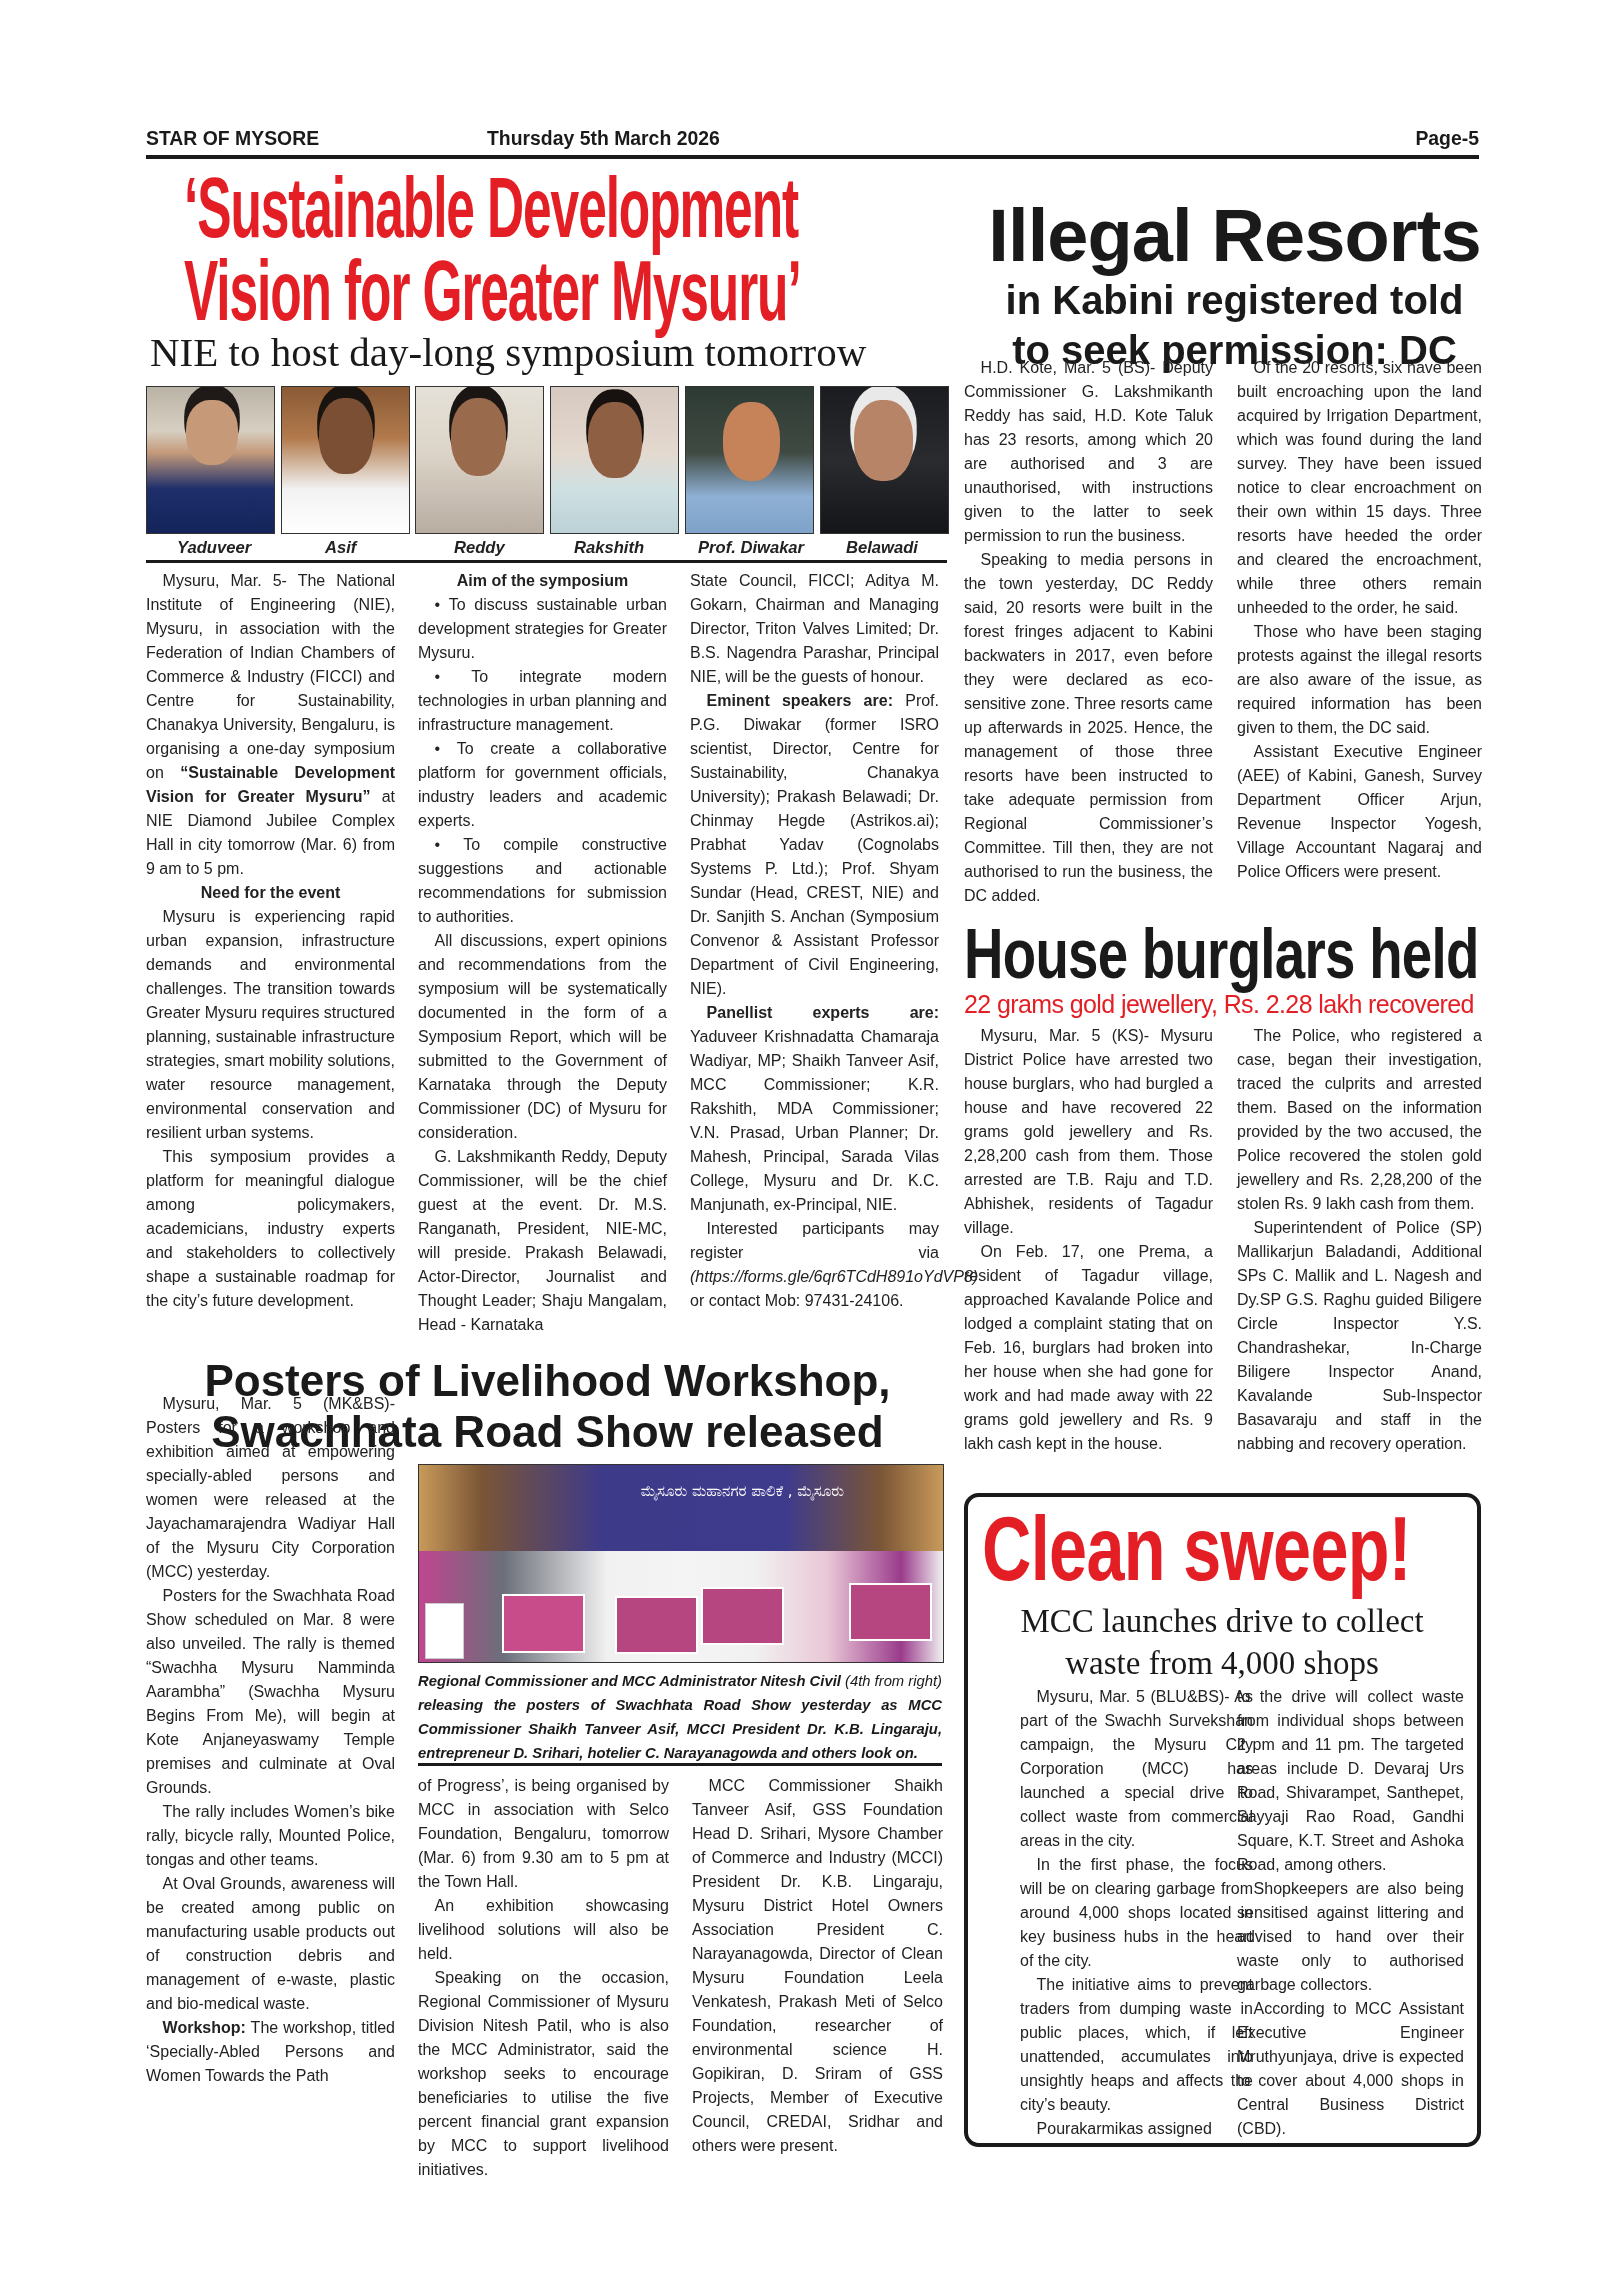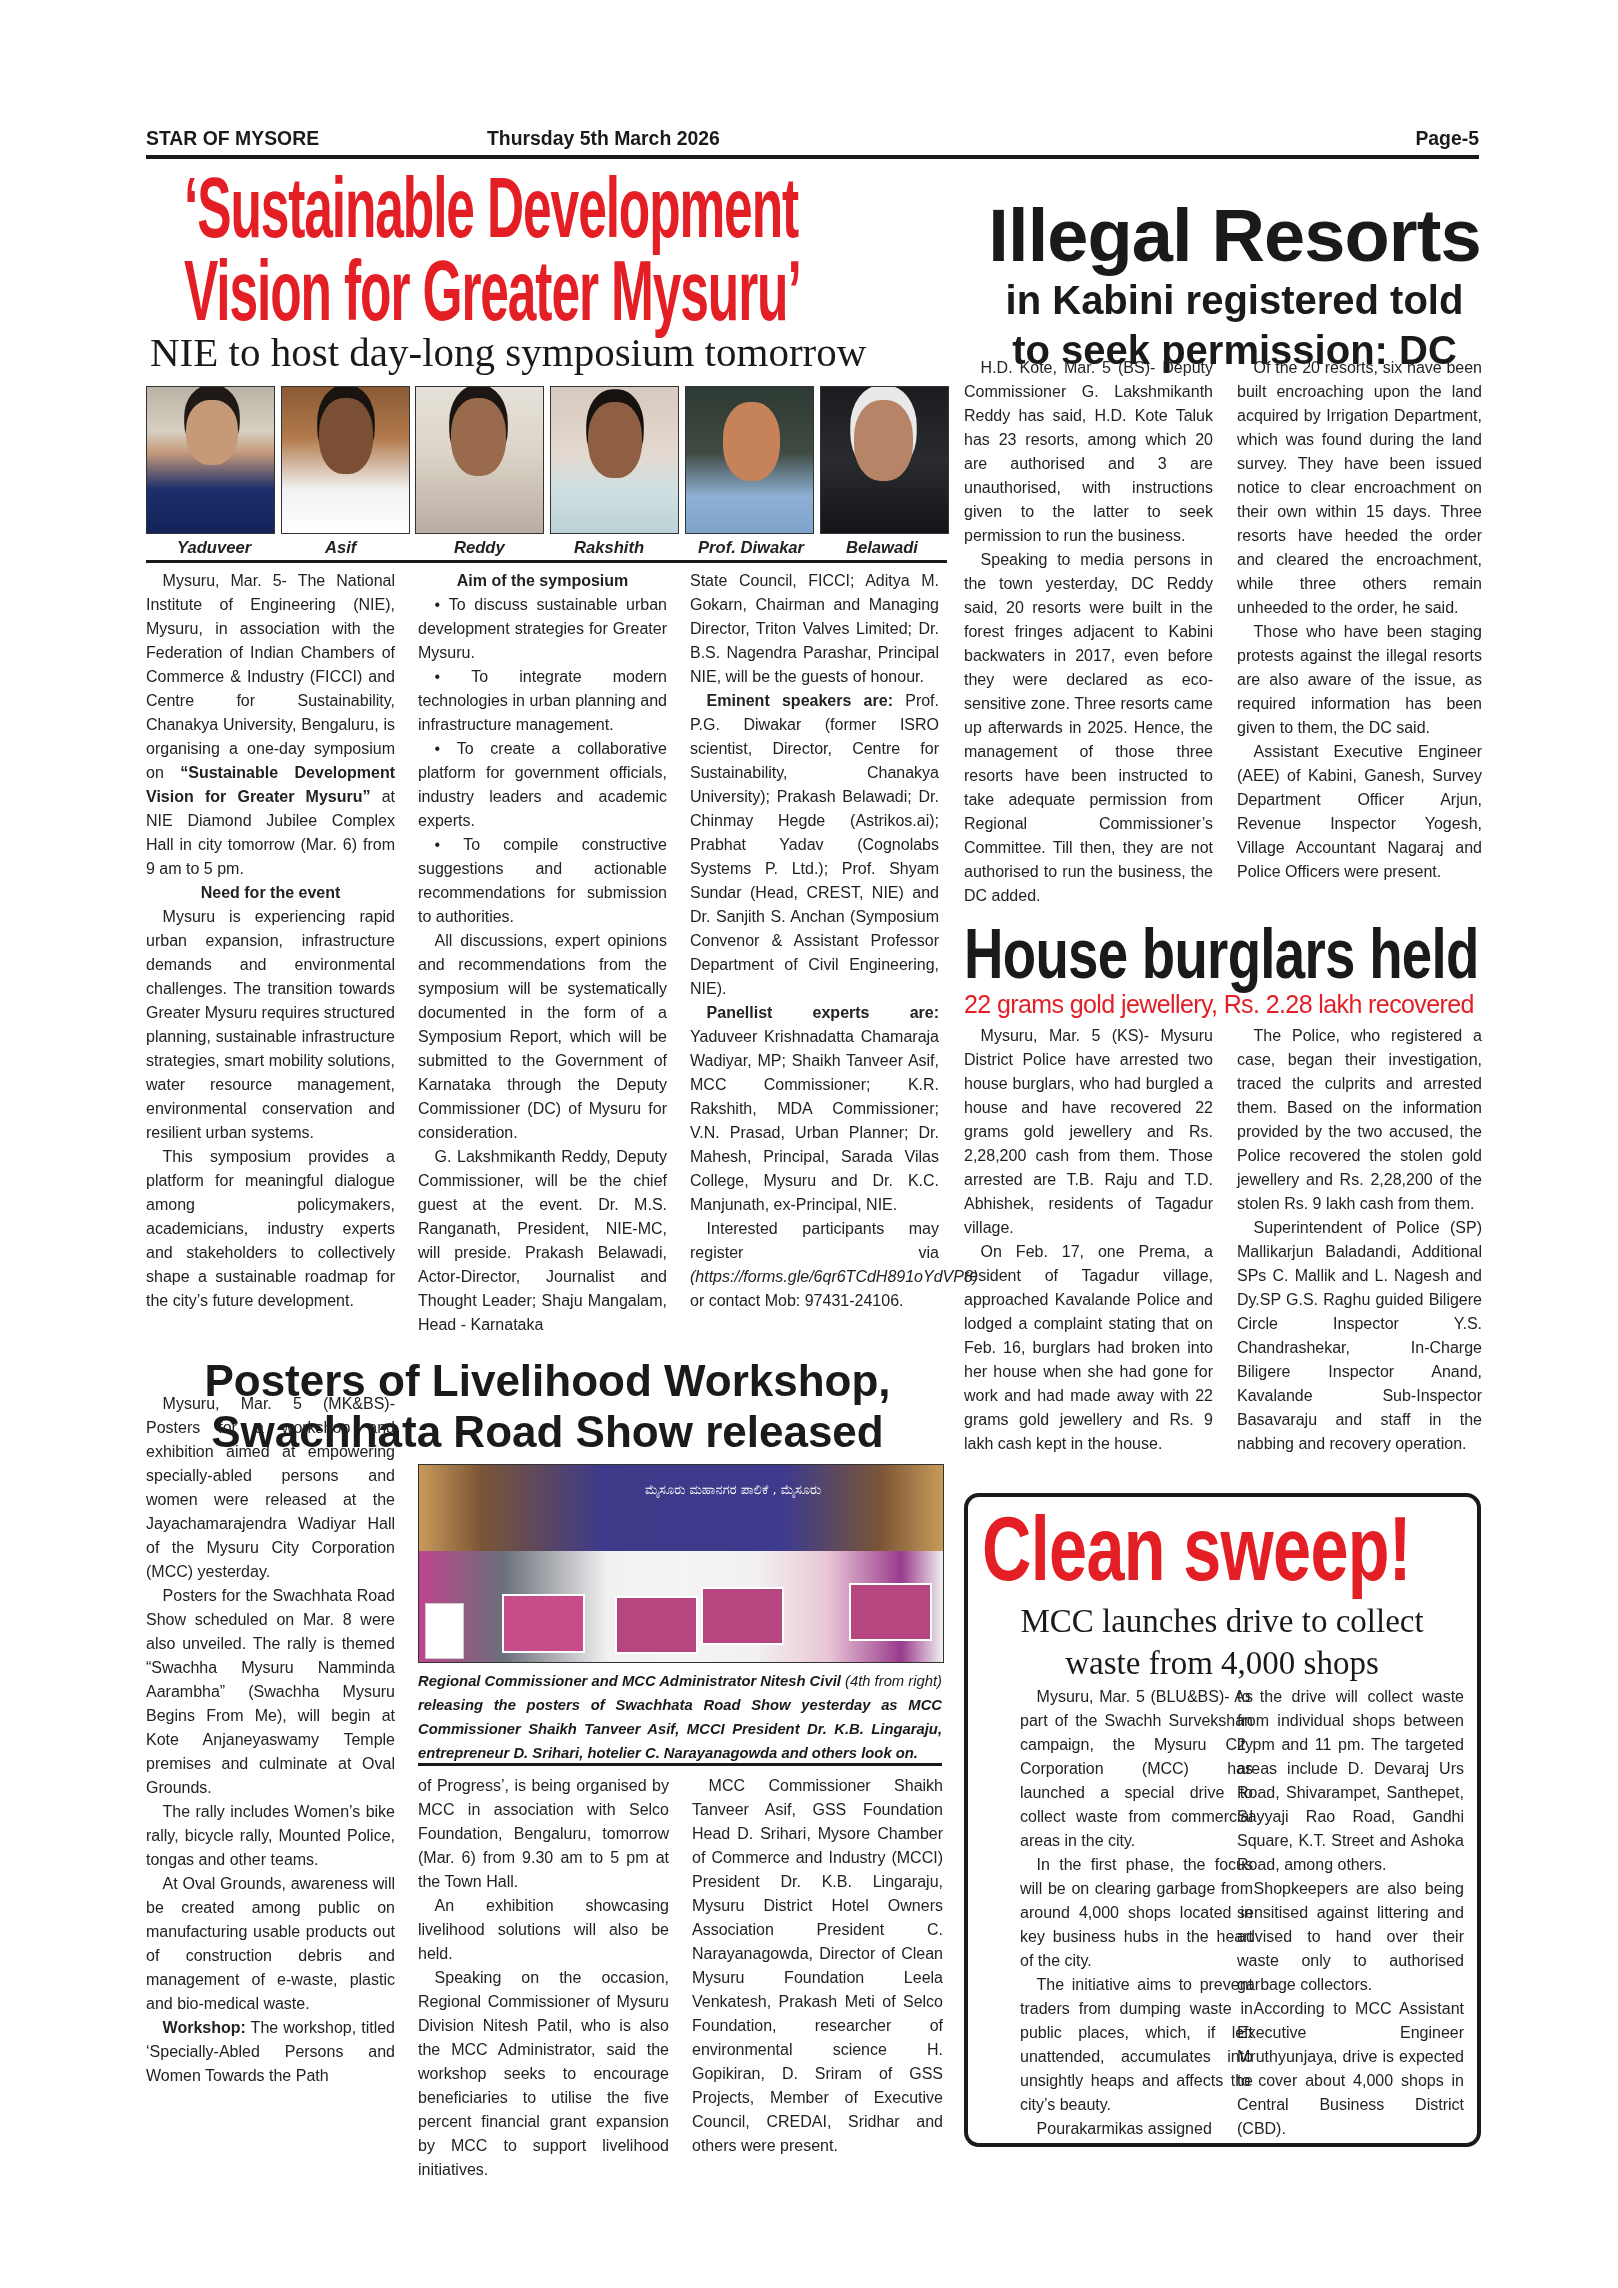--- a/index.html
+++ b/index.html
@@ -97,21 +97,21 @@
 
 <div class="abs col-text" style="left:146px;top:1392px;width:249px;">
   <p>Mysuru, Mar. 5 (MK&amp;BS)- Posters for a workshop and exhibition aimed at empowering specially-abled persons and women were released at the Jayachamarajendra Wadiyar Hall of the Mysuru City Corporation (MCC) yesterday.</p>
   <p>Posters for the Swachhata Road Show scheduled on Mar. 8 were also unveiled. The rally is themed “Swachha Mysuru Namminda Aarambha” (Swachha Mysuru Begins From Me), will begin at Kote Anjaneyaswamy Temple premises and culminate at Oval Grounds.</p>
   <p>The rally includes Women’s bike rally, bicycle rally, Mounted Police, tongas and other teams.</p>
   <p>At Oval Grounds, awareness will be created among public on manufacturing usable products out of construction debris and management of e-waste, plastic and bio-medical waste.</p>
   <p><b>Workshop:</b><span> The workshop, titled ‘Specially-Abled Persons and Women Towards the Path</span></p>
 </div>
 
 <div class="photo" style="left:418px;top:1464px;width:524px;height:197px;background:linear-gradient(90deg,#c89a5a 0%,#7a5536 12%,#3d3a8a 35%,#3e3b8c 70%,#7a5536 88%,#c89a5a 100%);">
-  <div style="position:absolute;left:203px;top:16.6px;width:222px;color:#fff;font-size:13px;text-align:center;font-family:'DejaVu Sans',sans-serif;">ಮೈಸೂರು ಮಹಾನಗರ ಪಾಲಿಕೆ , ಮೈಸೂರು</div>
+  <div style="position:absolute;left:203px;top:16.6px;width:222px;color:#fff;font-size:15px;text-align:right;font-family:'DejaVu Sans',sans-serif;">ಮೈಸೂರು ಮಹಾನಗರ ಪಾಲಿಕೆ , ಮೈಸೂರು</div>
   <div style="position:absolute;left:0;bottom:0;width:100%;height:111px;background:linear-gradient(90deg,#c0458f 0%,#6b6f7a 16%,#f1f1f1 36%,#f4f4f4 50%,#f1f1f1 64%,#e9c7d6 78%,#9a3b8c 92%,#f1f1f1 100%);"></div>
   <div style="position:absolute;left:5.5px;top:138px;width:37px;height:54px;background:#fff;border:0.9px solid #ccc;"></div>
   <div style="position:absolute;left:83px;top:129px;width:79px;height:55px;background:#c84b8a;border:2.8px solid #fff;"></div>
   <div style="position:absolute;left:196px;top:131px;width:79px;height:54px;background:#b6467f;border:2.8px solid #fff;"></div>
   <div style="position:absolute;left:282px;top:122px;width:79px;height:54px;background:#b6467f;border:2.8px solid #fff;"></div>
   <div style="position:absolute;left:430px;top:118px;width:79px;height:54px;background:#b6467f;border:2.8px solid #fff;"></div>
 </div>
 <div class="abs" style="left:418px;top:1669px;width:524px;font-size:14.8px;line-height:24px;font-style:italic;text-align:justify;color:#1a1a1a;">
   <b>Regional Commissioner and MCC Administrator Nitesh Civil</b><span> (4th from right) </span><b>releasing the posters of Swachhata Road Show yesterday as MCC Commissioner Shaikh Tanveer Asif, MCCI President Dr. K.B. Lingaraju, entrepreneur D. Srihari, hotelier C. Narayanagowda and others look on.</b>
 </div>

